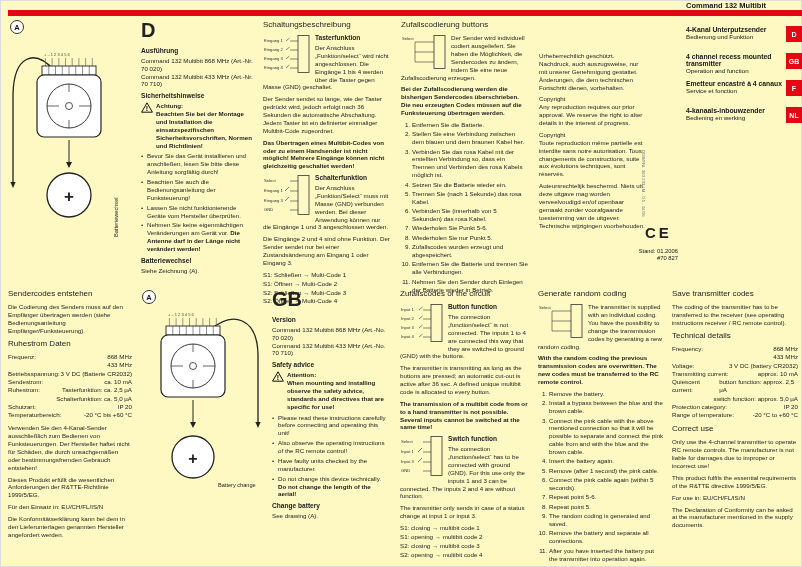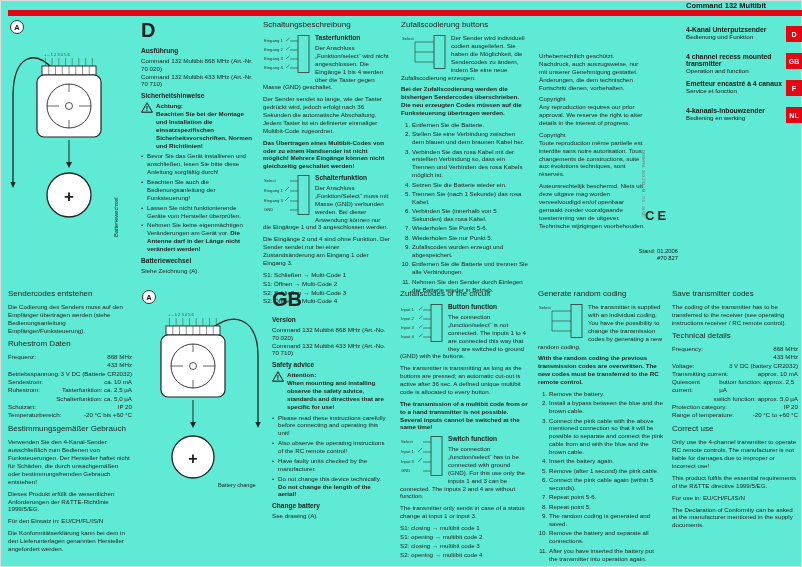--- a/index.html
+++ b/index.html
@@ -1,17 +1,17 @@
 <!DOCTYPE html>
 <html><head>
 <meta charset="utf-8">
 <style>
   html,body{margin:0;padding:0}
   body{background:#c9c9c9;font-family:"Liberation Sans",sans-serif}
-  #page{position:relative;width:802px;height:567px;background:#5eead4;overflow:hidden;color:#151515;box-shadow:inset 0 0 0 1px #ddd}
+  #page{position:relative;width:802px;height:567px;background:#fef9c3;overflow:hidden;color:#151515;box-shadow:inset 0 0 0 1px #ddd}
   .abs{position:absolute}
   .redbar{position:absolute;left:8px;top:10px;width:794px;height:6px;background:#e30613}
   .col{position:absolute;font-size:6.2px;line-height:1.27;color:#222}
   .col p{margin:0 0 4px}
   .m0{margin-bottom:0 !important}
   .h-lang{font-size:20px;font-weight:bold;line-height:1;margin:0 0 7px}
   .h-sec{font-size:8px;font-weight:normal;margin:0 0 4px}
   .h-sub{font-size:6.6px;font-weight:bold;margin:0 0 1.5px}
   .b{font-weight:bold}
   ul.dots{list-style:none;margin:0 0 4px;padding:0}
@@ -158,21 +158,21 @@
     <p>Änderungen, die dem technischen Fortschritt dienen, vorbehalten.</p>
     <p class="m0">Copyright</p>
     <p>Any reproduction requires our prior approval. We reserve the right to alter details in the interest of progress.</p>
     <p class="m0">Copyright</p>
     <p>Toute reproduction même partielle est interdite sans notre autorisation. Tous changements de constructions, suite aux évolutions techniques, sont réservés.</p>
     <p class="m0">Auteursrechtelijk beschermd. Niets uit deze uitgave mag worden verveelvoudigd en/of openbaar gemaakt zonder voorafgaande toestemming van de uitgever.</p>
     <p>Technische wijzigingen voorbehouden.</p>
   </div>
 
   <div class="abs" style="left:641px;top:150px;font-size:4.3px;color:#777;writing-mode:vertical-rl">DGB/FNL 360 233 / M - 0,5 - 04/06</div>
-  <div class="abs" style="left:645px;top:208px;font-size:13px;font-weight:bold;letter-spacing:3px;color:#222">CE</div>
+  <div class="abs" style="left:645px;top:224px;font-size:15px;font-weight:bold;letter-spacing:3px;color:#222">CE</div>
   <div class="abs" style="left:592px;top:248px;width:86px;text-align:right;font-size:5.8px">Stand: 01.2006</div>
   <div class="abs" style="left:592px;top:255px;width:86px;text-align:right;font-size:5.8px">#70 827</div>
 
   <div class="abs" style="left:686px;top:26px;width:96px">
     <div class="pblock">
       <div class="ptitle">4-Kanal Unterputzsender</div>
       <div class="psub">Bedienung und Funktion</div>
     </div>
     <div class="pblock">
       <div class="ptitle">4 channel recess mounted transmitter</div>
@@ -219,21 +219,20 @@
         <span>Schalterfunktion:  ca. 5,0 µA</span>
       </div>
     <div class="techrow">
         <span>Schutzart:</span>
         <span>IP 20</span>
       </div>
     <div class="techrow" style="margin-bottom:5px">
         <span>Temperaturbereich:</span>
         <span>-20 °C bis +60 °C</span>
       </div>
-    <div class="h-sec">Bestimmungsgemäßer Gebrauch</div>
     <p>Verwenden Sie den 4-Kanal-Sender ausschließlich zum Bedienen von Funksteuerungen. Der Hersteller haftet nicht für Schäden, die durch unsachgemäßen oder bestimmungsfremden Gebrauch entstehen!</p>
     <p>Dieses Produkt erfüllt die wesentlichen Anforderungen der R&amp;TTE-Richtlinie 1999/5/EG.</p>
     <p>Für den Einsatz in: EU/CH/FL/IS/N</p>
     <p>Die Konformitätserklärung kann bei dem in den Lieferunterlagen genannten Hersteller angefordert werden.</p>
   </div>
 
   <div class="abs" style="left:142px;top:290px">
     <div class="circleA">A</div>
   </div>
   <svg class="abs" style="left:138px;top:302px" width="128" height="215" viewBox="0 0 128 215">

